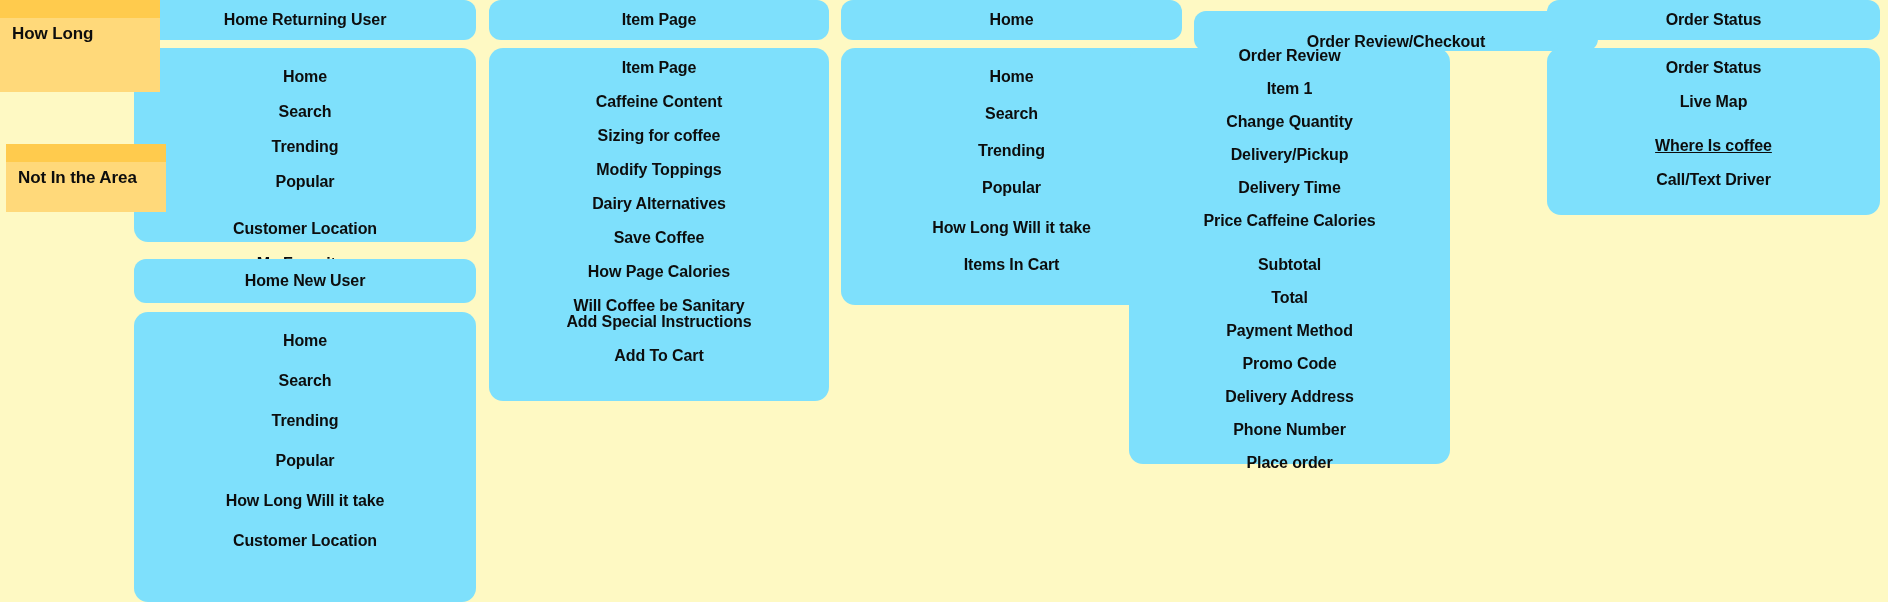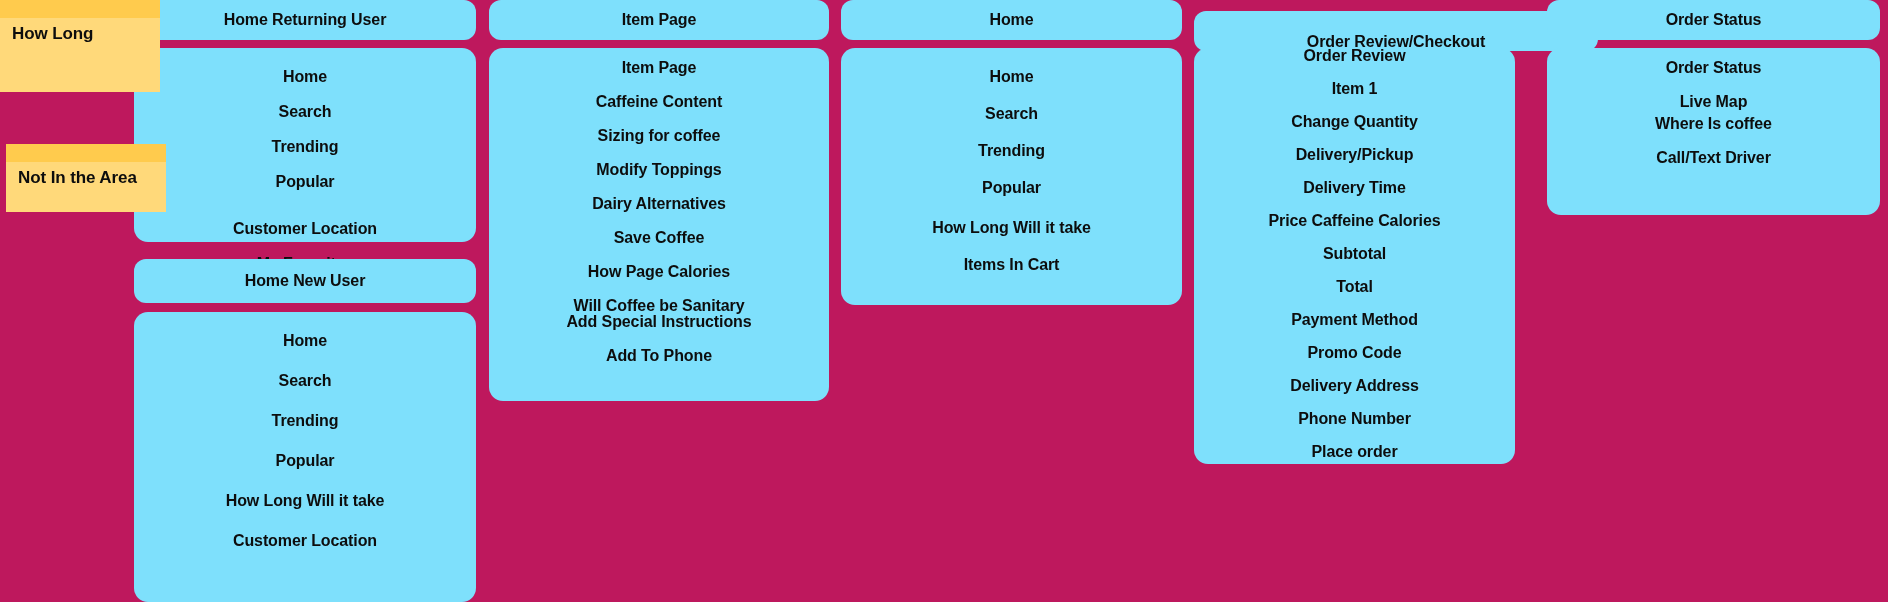--- a/index.html
+++ b/index.html
@@ -8,21 +8,21 @@
     padding: 0;
     background: #000000;
   }
   body {
     font-family: "Liberation Sans", sans-serif;
   }
   #canvas {
     position: relative;
     width: 1888px;
     height: 602px;
-    background: #be185d;
+    background: #fef9c3;
     overflow: hidden;
   }
 
   
   .card {
     position: absolute;
     background: #7EE0FC;
     border-radius: 14px;
     box-sizing: border-box;
   }
@@ -114,61 +114,61 @@
   <div class="card body" style="left:489px; top:48px; width:340px; height:353px; padding-top:12px;">
     <span class="card-item" style="margin-top:0px;">Item Page</span>
     <span class="card-item" style="margin-top:18px;">Caffeine Content</span>
     <span class="card-item" style="margin-top:18px;">Sizing for coffee</span>
     <span class="card-item" style="margin-top:18px;">Modify Toppings</span>
     <span class="card-item" style="margin-top:18px;">Dairy Alternatives</span>
     <span class="card-item" style="margin-top:18px;">Save Coffee</span>
     <span class="card-item" style="margin-top:18px;">How Page Calories</span>
     <span class="card-item" style="margin-top:18px;">Will Coffee be Sanitary</span>
     <span class="card-item" style="">Add Special Instructions</span>
-    <span class="card-item" style="margin-top:18px;">Add To Phone</span>
+    <span class="card-item" style="margin-top:18px;">Add To Cart</span>
   </div>
 
   <div class="card header" style="left:841px; top:0px; width:341px; height:40px;">
     <span class="card-title">Home</span>
   </div>
   <div class="card body" style="left:841px; top:48px; width:341px; height:257px; padding-top:13px;">
     <span class="card-item" style="margin-top:8px;">Home</span>
     <span class="card-item" style="margin-top:21px;">Search</span>
     <span class="card-item" style="margin-top:21px;">Trending</span>
     <span class="card-item" style="margin-top:21px;">Popular</span>
     <span class="card-item" style="margin-top:24px;">How Long Will it take</span>
     <span class="card-item" style="margin-top:21px;">Items In Cart</span>
   </div>
 
   <div class="card header" style="left:1194px; top:11px; width:404px; height:40px;align-items:flex-end;">
     <span class="card-title">Order Review/Checkout</span>
   </div>
-  <div class="card body" style="left:1194px; top:48px; width:321px; height:416px; padding-top:0;">
+  <div class="card body" style="left:1129px; top:48px; width:321px; height:416px; padding-top:0;">
     <span class="card-item" style="margin-top:0px;">Order Review</span>
     <span class="card-item" style="margin-top:17px;">Item 1</span>
     <span class="card-item" style="margin-top:17px;">Change Quantity</span>
     <span class="card-item" style="margin-top:17px;">Delivery/Pickup</span>
     <span class="card-item" style="margin-top:17px;">Delivery Time</span>
     <span class="card-item" style="margin-top:17px;">Price Caffeine Calories</span>
-    <span class="card-item" style="margin-top:17px;">Subtotal</span>
+    <span class="card-item" style="margin-top:28px;">Subtotal</span>
     <span class="card-item" style="margin-top:17px;">Total</span>
     <span class="card-item" style="margin-top:17px;">Payment Method</span>
     <span class="card-item" style="margin-top:17px;">Promo Code</span>
     <span class="card-item" style="margin-top:17px;">Delivery Address</span>
     <span class="card-item" style="margin-top:17px;">Phone Number</span>
     <span class="card-item" style="margin-top:17px;">Place order</span>
   </div>
 
   <div class="card header" style="left:1547px; top:0px; width:333px; height:40px;">
     <span class="card-title">Order Status</span>
   </div>
   <div class="card body" style="left:1547px; top:48px; width:333px; height:167px; padding-top:12px;">
     <span class="card-item" style="margin-top:0px;">Order Status</span>
     <span class="card-item" style="margin-top:18px;">Live Map</span>
-    <span class="card-item" style="margin-top:6px;">Where Is coffee</span>
+    <span class="card-item" style="margin-top:28px;text-decoration:underline;">Where Is coffee</span>
     <span class="card-item" style="margin-top:18px;">Call/Text Driver</span>
   </div>
 
   <div class="note" style="left:0px; top:0px; width:160px; height:92px;">
     <div class="note-bar"></div>
     <div class="note-text">How Long</div>
   </div>
 
   <div class="note" style="left:6px; top:144px; width:160px; height:68px;">
     <div class="note-bar"></div>

